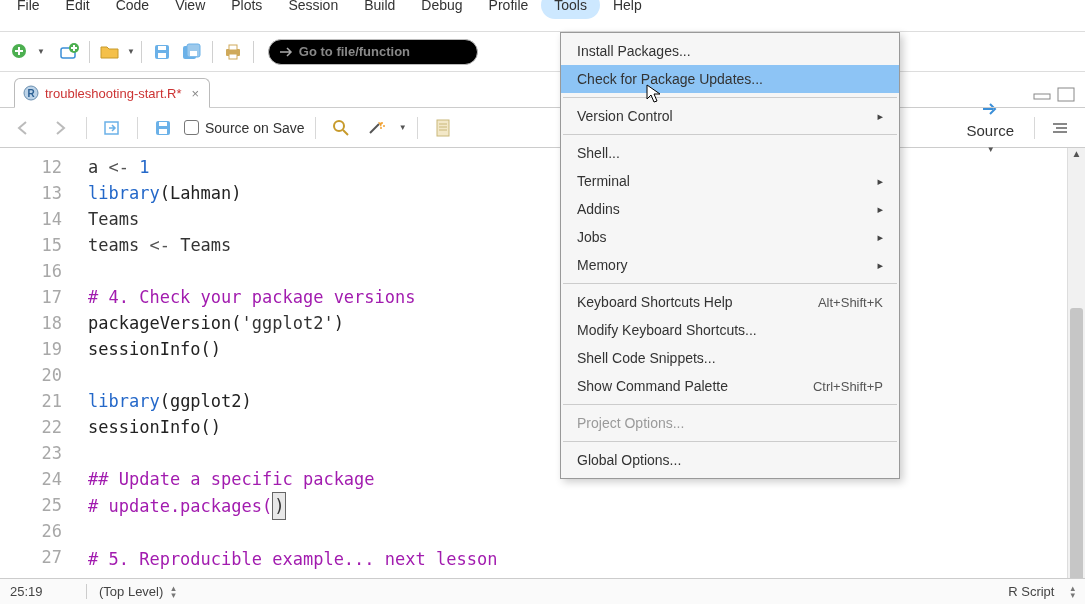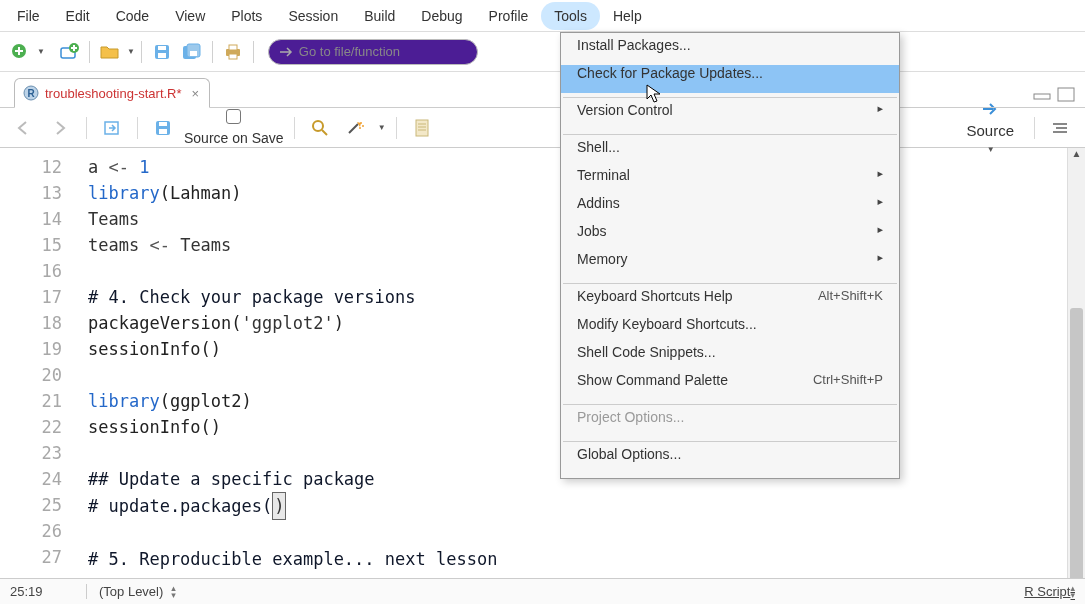--- a/index.html
+++ b/index.html
@@ -10,21 +10,21 @@
     background: #fff;
     width: 1085px;
     height: 604px;
     overflow: hidden;
     position: relative;
   }
   
   .menubar {
     height: 32px;
     display: flex;
-    align-items: center;
+    align-items: flex-end;
     border-bottom: 1px solid #ddd;
     padding: 12px 4px;
     font-size: 14px;
   }
   .menubar .menu-item {
     padding: 6px 13px;
     cursor: default;
   }
   .menubar .menu-item.active {
     background: #cde8ff;
@@ -49,21 +49,22 @@
     font-size: 8px; color:#555; margin-left:1px;
   }
   .goto-box {
     margin-left: 8px;
     width: 210px; height: 26px;
     border: 1px solid #bbb;
     border-radius: 14px;
     display:flex; align-items:center;
     padding: 0 10px;
     color:#888;
-    background:#4c1d95;
+    background:#000000;
+    font-weight:bold;
   }
   
   .tab-row {
     height: 36px;
     display:flex; align-items:flex-end;
     padding-left: 14px;
     border-bottom: 1px solid #ccc;
     position: relative;
   }
   .file-tab {
@@ -92,21 +93,21 @@
     padding: 0 10px;
     gap:6px;
   }
   .et-btn {
     width:30px; height:28px;
     display:inline-flex; align-items:center; justify-content:center;
   }
   .et-sep { width:1px; height:22px; background:#d8d8d8; margin:0 4px;}
   .source-on-save {
     display:flex; align-items:center; gap:6px;
-    font-size:14px; color:#333;flex-direction:column;
+    font-size:14px; color:#333;
   }
   .checkbox {
     width:15px; height:15px; border:1px solid #777; border-radius:3px; background:#fff;
   }
   .spacer { flex:1; }
   .source-btn {
     display:flex; align-items:center; gap:6px;
     padding: 4px 10px;
     font-size:15px;
     flex-direction:column;
@@ -134,21 +135,21 @@
     font-size: 17px;
     line-height: 26px;
     padding: 6px 0 0 12px;
     white-space: pre;
     position:relative;
   }
   .tok-kw { color:#2468c9; }
   .tok-fn { color:#222; }
   .tok-paren { color:#222; }
   .tok-str { }
-  .tok-cmt { color:#0f172a; }
+  .tok-cmt { color:#a21caf; }
   .tok-num { color:#2468c9; }
   .tok-op  { color:#555; }
   .cursor-box {
     display:inline-block;
     border:1px solid #666;
     padding:0 1px;
     background: #e8e8e8;
   }
   .vscroll {
     position:absolute; right:0; top:0; bottom:0; width:18px;
@@ -161,38 +162,38 @@
     position:absolute; left:0; right:0; bottom:0;
     height: 26px;
     border-top:1px solid #ccc;
     display:flex; align-items:center;
     font-size:13px; color:#444;
     padding: 0 10px;
     background:#fafafa;
   }
   .statusbar .sb-left { width:72px; }
   .statusbar .sb-scope { flex:0 0 auto; display:flex; align-items:center; gap:8px; border-left:1px solid #ccc; padding-left:12px; margin-left:4px;}
-  .statusbar .sb-right { margin-left:auto; display:flex; align-items:center; gap:0;text-decoration:underline;}
+  .statusbar .sb-right { margin-left:auto; display:flex; align-items:center; gap:16px;}
   .updown { font-size:9px; color:#777; line-height:7px; display:flex; flex-direction:column;}
 
   
   .dropdown {
     position:absolute;
     left: 560px; top: 32px;
     width: 340px;
     background:#f6f6f6;
     border:1px solid #999;
     box-shadow: 3px 3px 8px rgba(0,0,0,0.2);
     z-index: 50;
     font-size:14px;
     padding: 4px 0;
   }
   .dd-item {
     height: 28px;
-    display:flex; align-items:flex-start;
+    display:flex; align-items:center;
     padding: 0 16px;
     justify-content:space-between;
   }
   .dd-item.hover { background:#8dc4f5; }
   .dd-item.disabled { color:#9a9a9a; }
   .dd-sep { height:1px; background:#ccc; margin:4px 2px; }
   .dd-sub::after { content:"▸"; font-size:11px; color:#444; }
   .dd-short { color:#555; font-size:13px;}
   .cursor-pointer {
     position:absolute; left:646px; top:84px; z-index:60;

